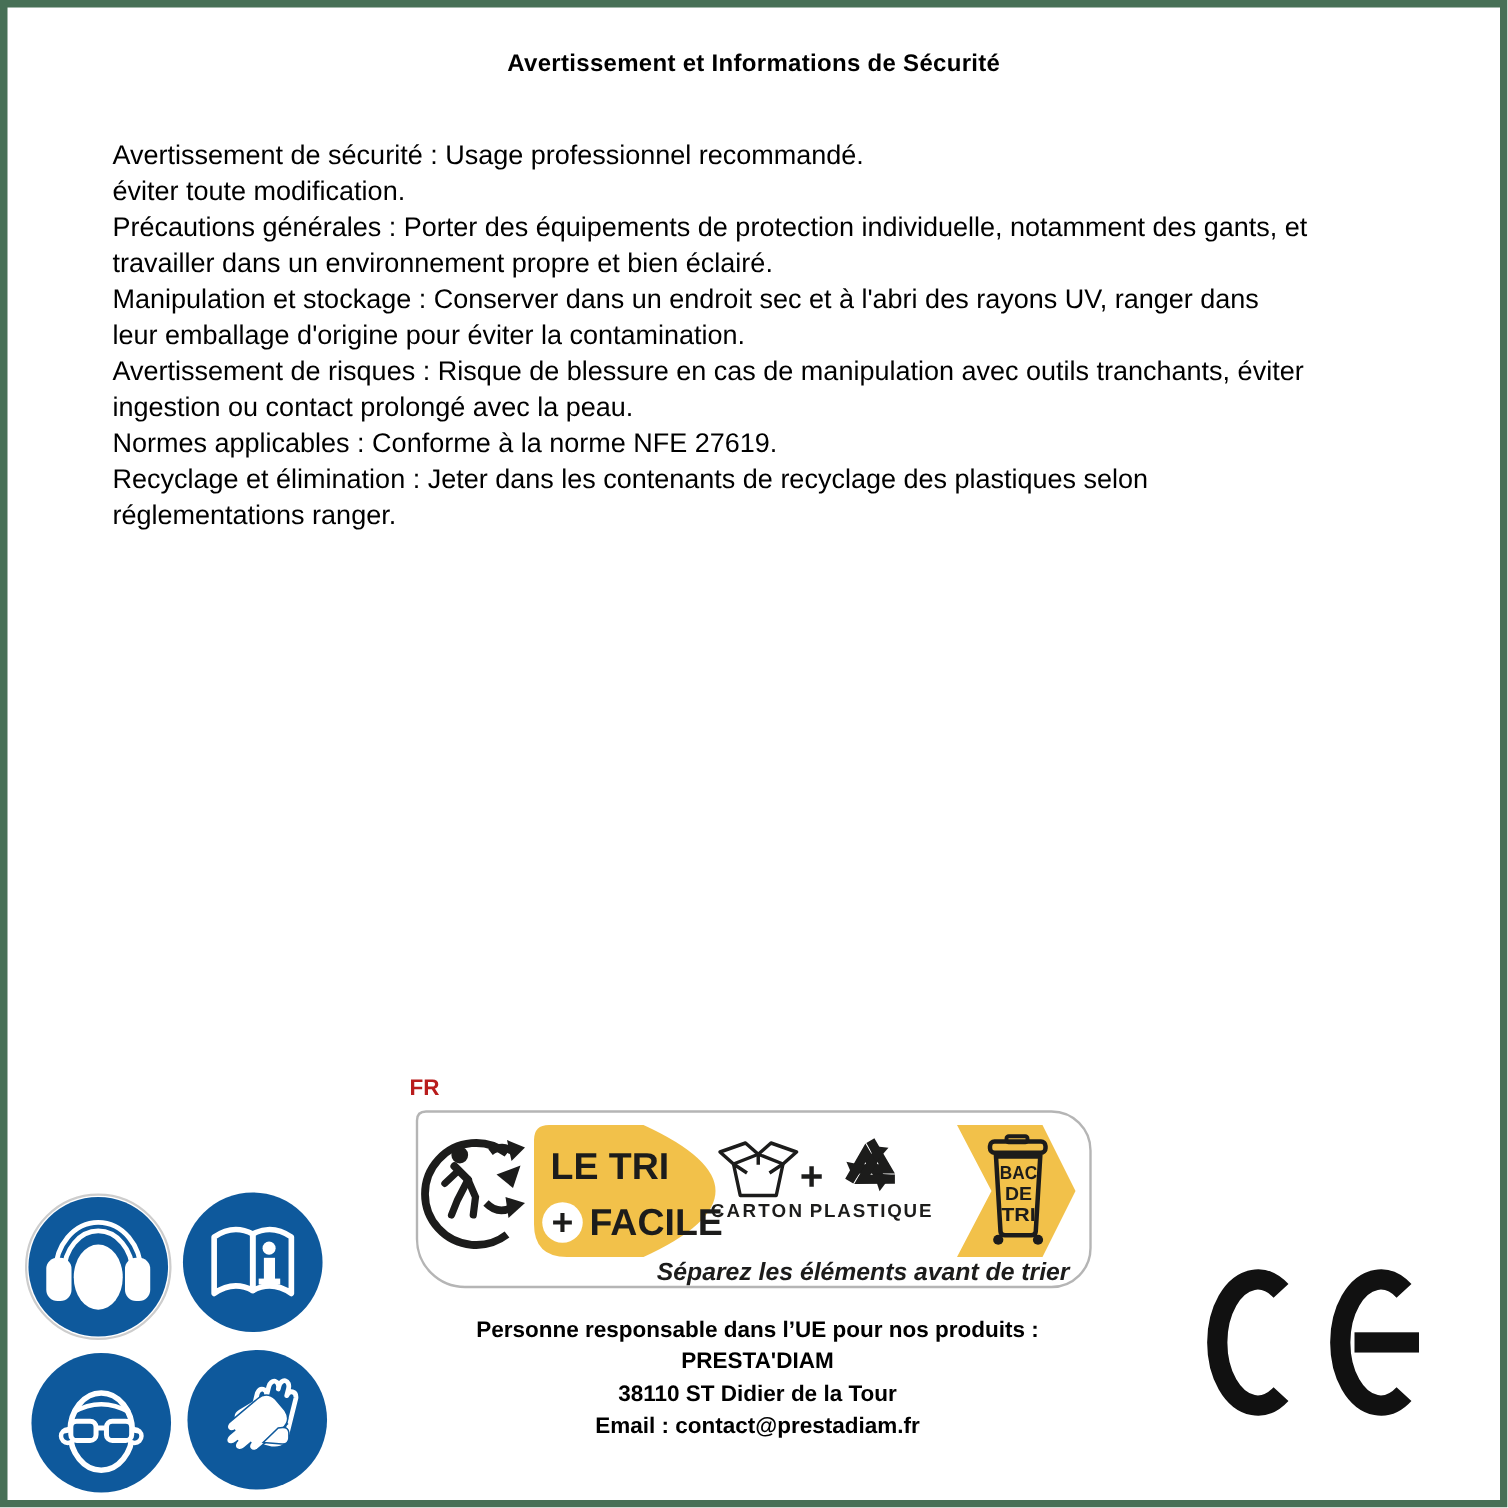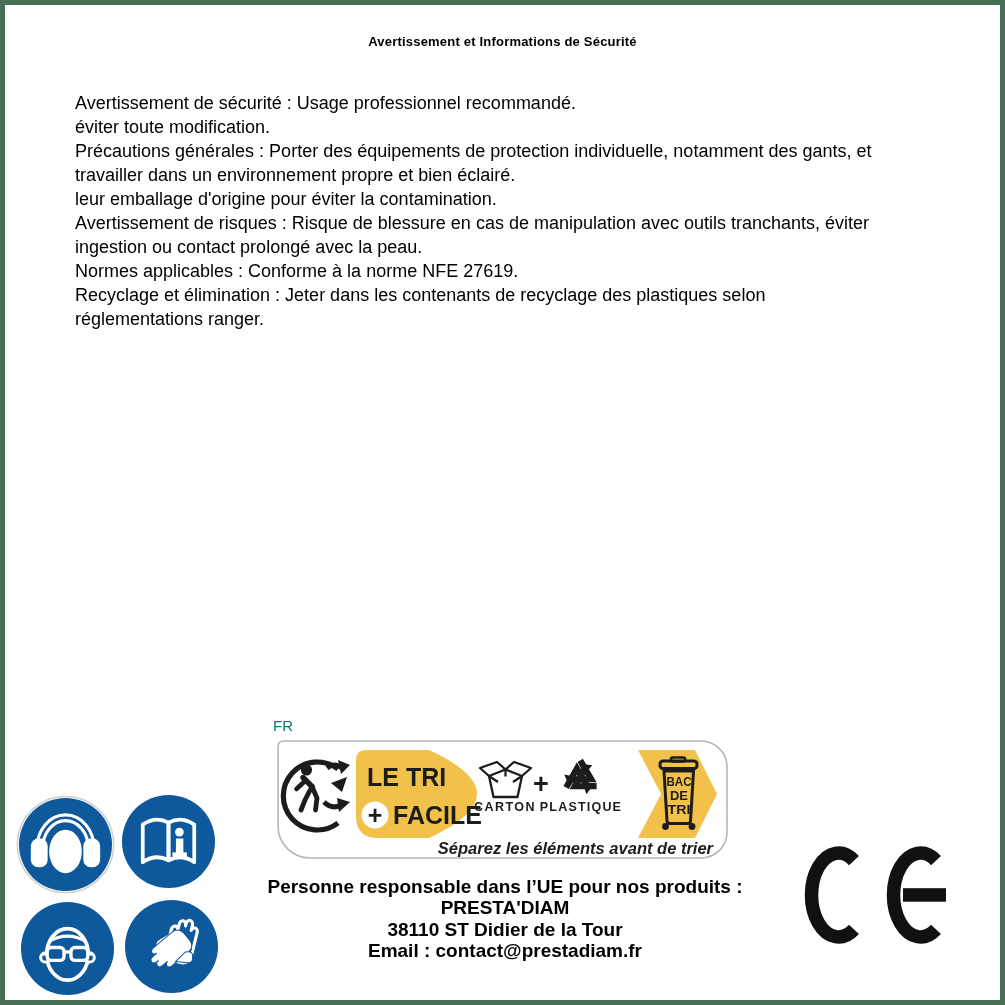--- a/index.html
+++ b/index.html
@@ -8,51 +8,52 @@
     width:1005px;height:1005px;
     box-sizing:border-box;
     border:5px solid #477056;
     background:#fff;
     font-family:"Liberation Sans", sans-serif;
     color:#000;
     overflow:hidden;
   }
   .doc-title{
     position:absolute;top:29px;left:0;width:100%;
-    text-align:center;font-size:13px;font-weight:bold;
+    text-align:center;font-size:16px;font-weight:bold;
     letter-spacing:0.2px;
   }
   .body-text{
     position:absolute;top:86px;left:70px;width:900px;
     font-size:18px;line-height:24px;
   }
   .fr-label{
     position:absolute;left:268px;top:712px;
-    font-size:15px;font-weight:normal;color:#0f766e;
+    font-size:15px;font-weight:bold;color:#b91c1c;
   }
   .infotri-svg{position:absolute;left:267px;top:734px;}
   .address{
     position:absolute;left:230px;top:871px;width:540px;
-    text-align:center;font-weight:bold;font-size:19px;line-height:21.4px;
+    text-align:center;font-weight:bold;font-size:15px;line-height:21.4px;
   }
   .icon-svg{position:absolute;}
   .ce-svg{position:absolute;left:798px;top:838px;}
 </style>
 </head>
 <body>
 
 <div class="page">
 
   <div class="doc-title">Avertissement et Informations de Sécurité</div>
 
   <div class="body-text">
     <div>Avertissement de sécurité : Usage professionnel recommandé.</div>
     <div>éviter toute modification.</div>
     <div>Précautions générales : Porter des équipements de protection individuelle, notamment des gants, et</div>
     <div>travailler dans un environnement propre et bien éclairé.</div>
+    <div>Manipulation et stockage : Conserver dans un endroit sec et à l'abri des rayons UV, ranger dans</div>
     <div>leur emballage d'origine pour éviter la contamination.</div>
     <div>Avertissement de risques : Risque de blessure en cas de manipulation avec outils tranchants, éviter</div>
     <div>ingestion ou contact prolongé avec la peau.</div>
     <div>Normes applicables : Conforme à la norme NFE 27619.</div>
     <div>Recyclage et élimination : Jeter dans les contenants de recyclage des plastiques selon</div>
     <div>réglementations ranger.</div>
   </div>
 
   <svg class="icon-svg" style="left:11px;top:790px" width="99" height="99" viewBox="0 0 100 100">
     <circle cx="50" cy="50" r="48.6" fill="none" stroke="#cdcdcd" stroke-width="1.5"></circle>

